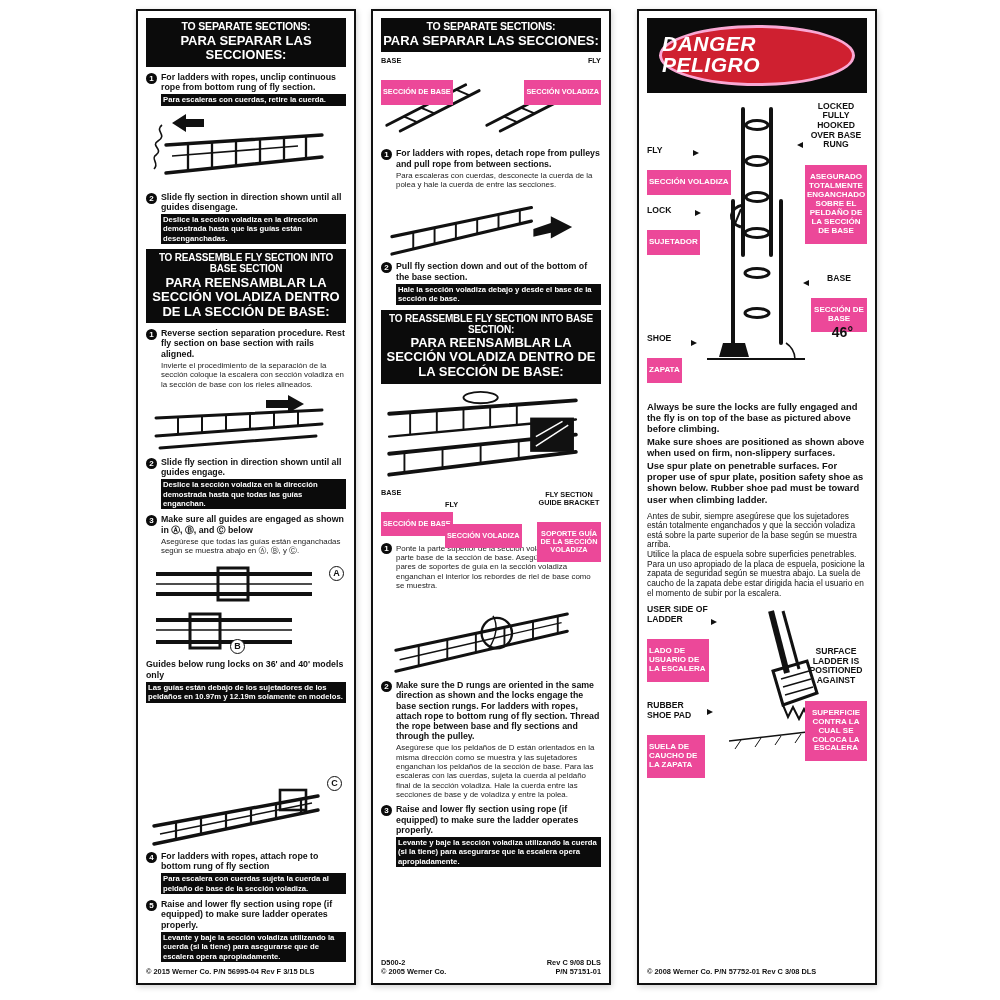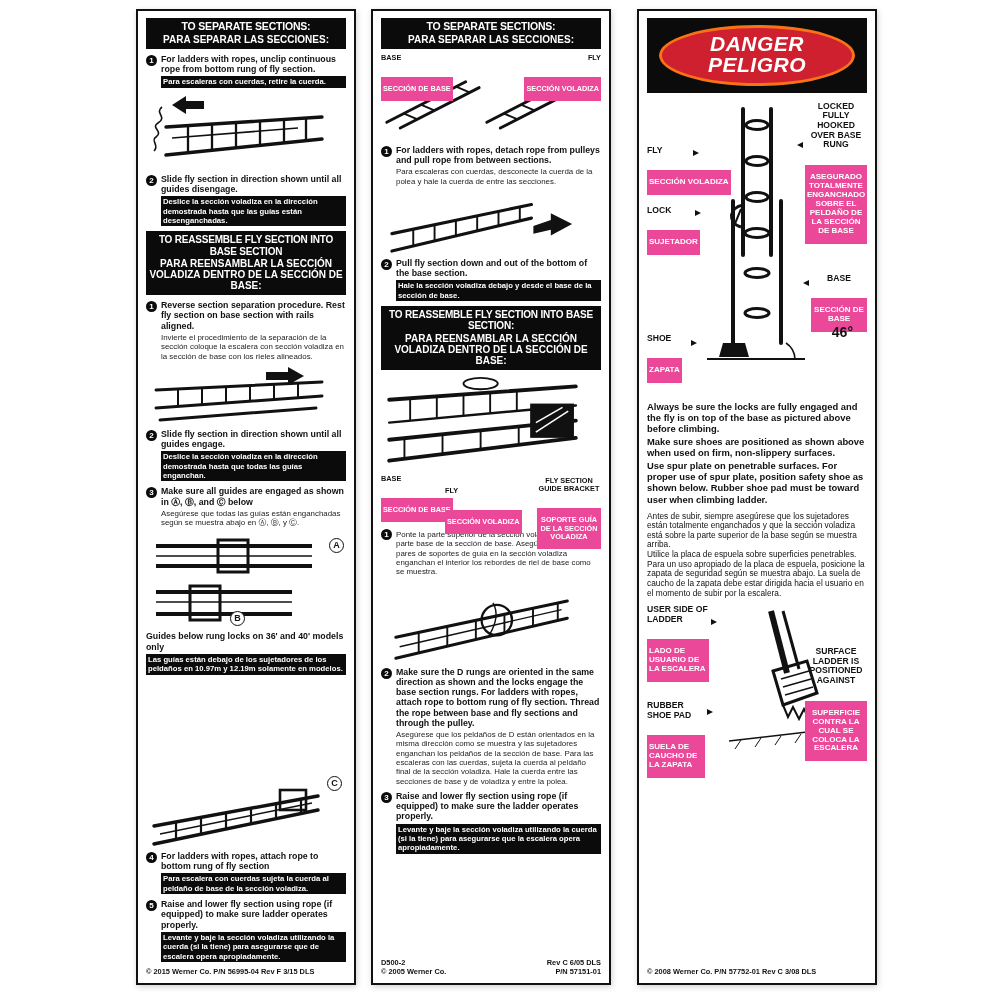--- a/index.html
+++ b/index.html
@@ -7,21 +7,21 @@
        font-family:"Liberation Sans",sans-serif;color:#111;overflow:hidden}
   .panel{position:absolute;top:9px;height:958px;border:2px solid #111;background:#fff;
          display:flex;flex-direction:column;gap:5px;padding:7px 8px;overflow:hidden;
          box-shadow:1px 2px 6px rgba(0,0,0,.18)}
   #panel1{left:136px;width:200px}
   #panel2{left:371px;width:220px}
   #panel3{left:637px;width:220px}
 
   .hdr{background:#0b0b0b;color:#fff;text-align:center;padding:3px 2px 4px;line-height:1.12}
   .hdr-en{font-size:10.5px;font-weight:bold;letter-spacing:-.2px}
-  .hdr-es{font-size:10px;font-weight:bold;margin-top:1px}
+  .hdr-es{font-size:13px;font-weight:bold;margin-top:1px}
 
   .step{display:flex;gap:4px;align-items:flex-start}
   .num{flex:0 0 11px;width:11px;height:11px;border-radius:50%;background:#0b0b0b;color:#fff;
        font-size:8px;font-weight:bold;text-align:center;line-height:11px;margin-top:1px}
   .stext{flex:1;min-width:0}
   .en{font-size:8.8px;font-weight:bold;line-height:1.16}
   .esbar{background:#0b0b0b;color:#fff;font-size:7.7px;font-weight:bold;line-height:1.22;
          padding:1px 2px;margin-top:2px}
   .esplain{font-size:7.9px;line-height:1.18;margin-top:2px;color:#1d1d1d}
 
@@ -34,21 +34,21 @@
   .tri-r{position:absolute;width:0;height:0;border-top:3px solid transparent;
          border-bottom:3px solid transparent;border-left:6px solid #111}
   .tri-l{position:absolute;width:0;height:0;border-top:3px solid transparent;
          border-bottom:3px solid transparent;border-right:6px solid #111}
 
   .foot{margin-top:auto;font-size:7.4px;font-weight:bold;white-space:nowrap}
   .foot2{margin-top:auto;display:flex;justify-content:space-between;font-size:7.4px;font-weight:bold}
 
   
   .danger-wrap{background:#0b0b0b;padding:7px 12px}
-  .danger-oval{background:#cf2030;border:3px solid #f97316;border-radius:50%;text-align:center;
+  .danger-oval{background:#cf2030;border:3px solid #f9a8d4;border-radius:50%;
                padding:5px 0 7px;color:#fff}
   .danger-line{font-size:21px;font-weight:bold;font-style:italic;line-height:1.02;letter-spacing:.5px}
   .p3en{font-size:9.4px;font-weight:bold;line-height:1.18;margin:2px 0}
   .p3es{font-size:8.3px;line-height:1.16;margin:0 0}
   .p3lbl{font-size:8px}
   .p3lbl .big{font-size:8.6px}
   .angle{position:absolute;font-size:14px;font-weight:bold}
 </style>
 </head>
 <body>
@@ -360,21 +360,21 @@
       <div class="esbar">Levante y baje la sección voladiza utilizando la cuerda (si la tiene) para asegurarse que la escalera opera apropiadamente.</div>
     </div>
   </div>
 
   <div class="foot2">
     <div>
       <div>D500-2</div>
       <div>© 2005 Werner Co.</div>
     </div>
     <div style="text-align:right">
-      <div>Rev C 6/05 DLS</div>
+      <div>Rev C 9/08 DLS</div>
       <div>P/N 57151-01</div>
     </div>
   </div>
 </div>
 
 <div class="panel" id="panel3">
   <div class="danger-wrap">
     <div class="danger-oval">
       <div class="danger-line">DANGER</div>
       <div class="danger-line">PELIGRO</div>

